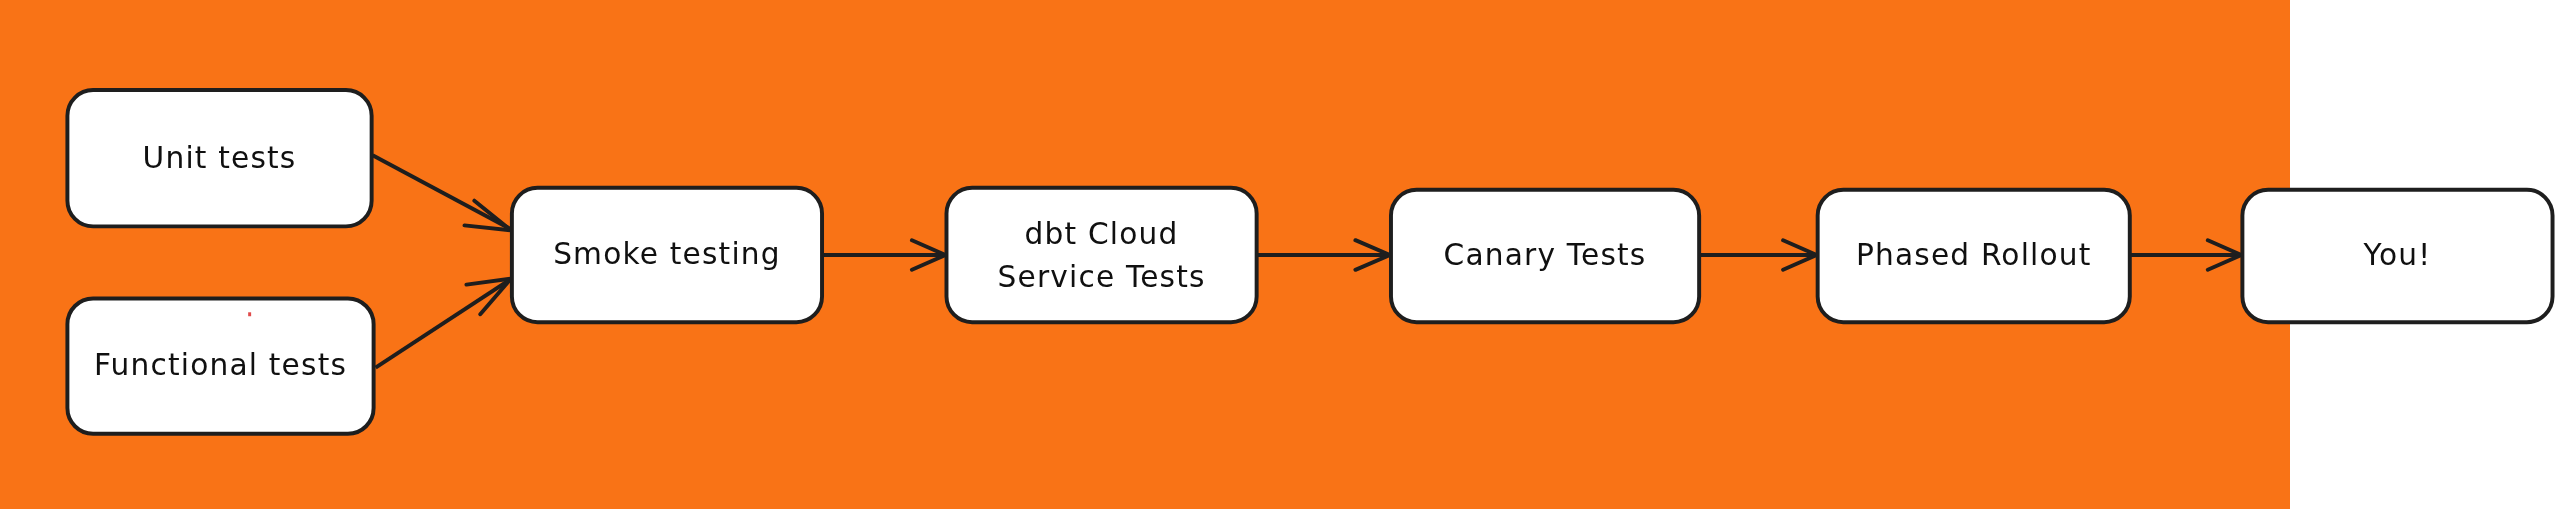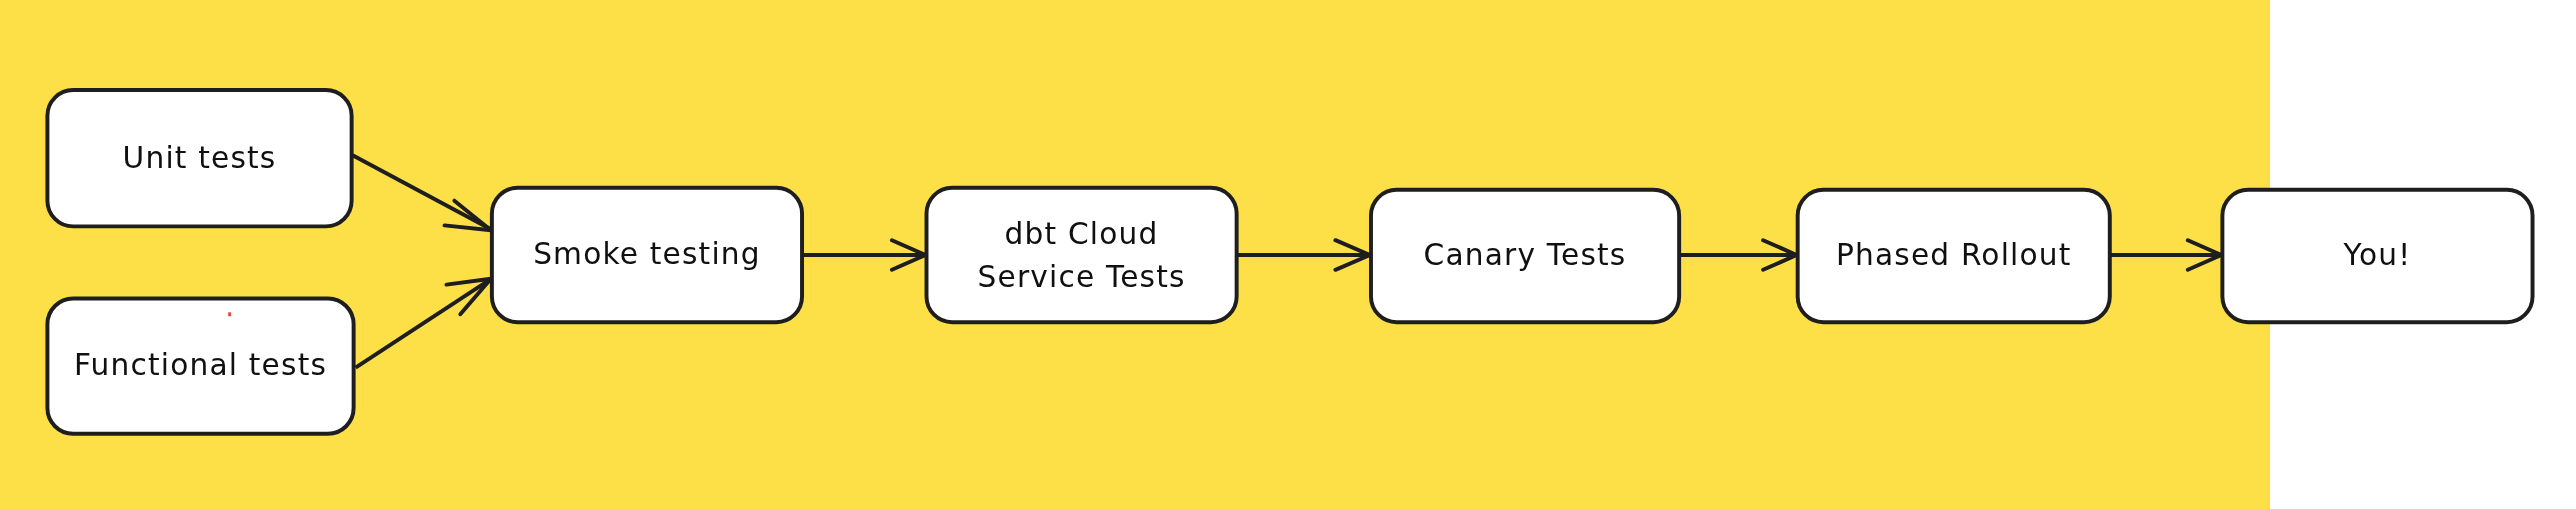--- a/index.html
+++ b/index.html
@@ -10,21 +10,22 @@
   body {
     width: 2576px;
     height: 510px;
     overflow: hidden;
     font-family: "DejaVu Sans", sans-serif;
   }
   #diagram-canvas {
     position: relative;
     width: 2270px;
     height: 510px;
-    background: #fde047;
+    background: #f97316;
+    padding-left: 20px;
   }
   svg.flow {
     display: block;
     width: 2576px;
     height: 510px;
   }
   .node-shape {
     fill: #ffffff;
     stroke: #1e1e1e;
     stroke-width: 4;

